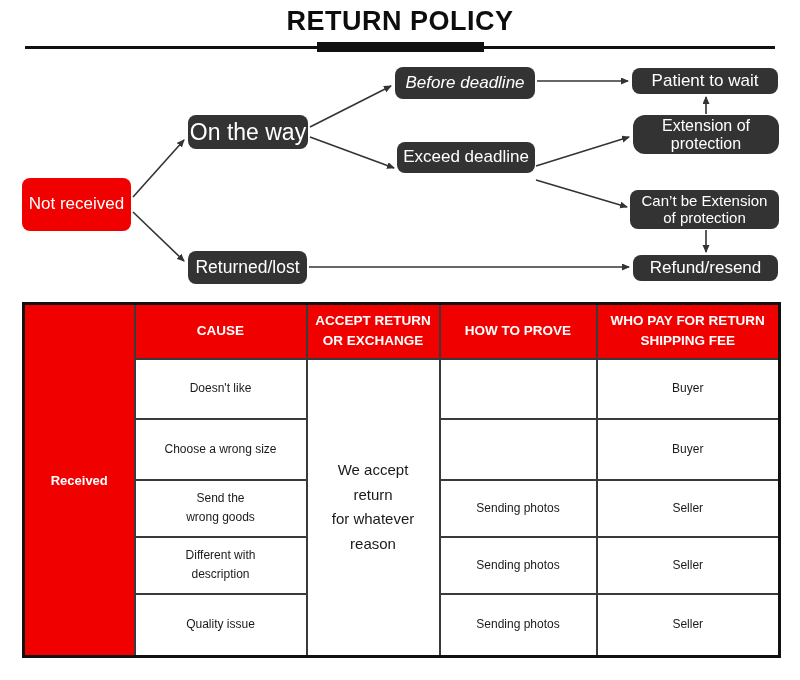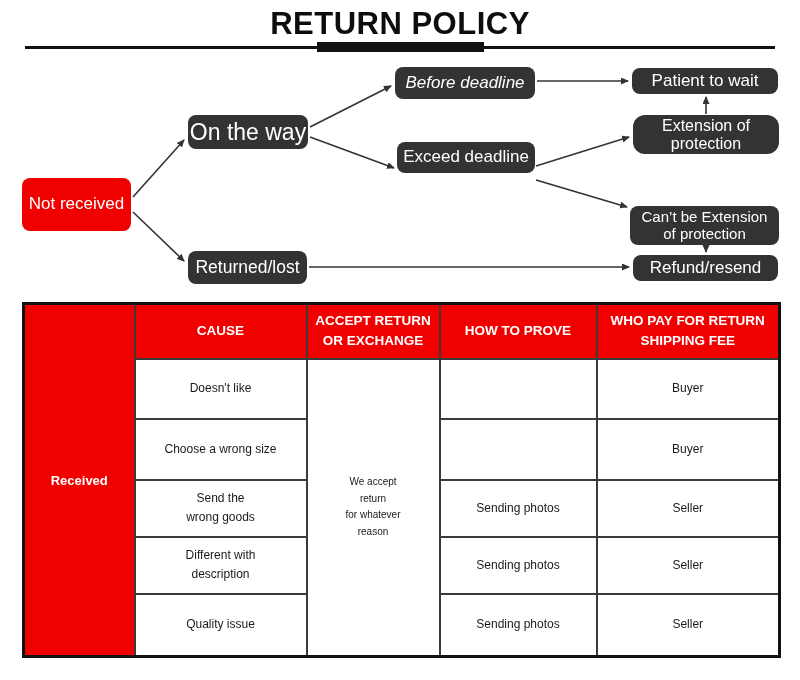--- a/index.html
+++ b/index.html
@@ -3,21 +3,21 @@
 <meta charset="utf-8">
 <style>
   html,body{margin:0;padding:0;background:#ffffff;}
   .canvas{
     position:relative;width:800px;height:680px;background:#ffffff;overflow:hidden;
     font-family:"Liberation Sans","DejaVu Sans",sans-serif;
   }
   
   .title{
     position:absolute;left:0;top:6px;width:800px;text-align:center;
-    font-size:31px;font-weight:bold;color:#0d0d0d;letter-spacing:.5px;
+    font-size:27px;font-weight:bold;color:#0d0d0d;letter-spacing:.5px;
   }
   .rule-thin{position:absolute;left:25px;top:46px;width:750px;height:3px;background:#111;}
   .rule-thick{position:absolute;left:317px;top:42px;width:167px;height:10px;background:#111;}
   
   .node{
     position:absolute;display:flex;align-items:center;justify-content:center;
     background:#333333;color:#ffffff;border-radius:8px;text-align:center;
     white-space:pre-line;line-height:1.08;font-size:17px;
   }
   .node.red{background:#f10000;}
@@ -30,21 +30,21 @@
   table.policy td,table.policy th{
     border:2px solid #3a3a3a;text-align:center;vertical-align:middle;
     white-space:pre-line;padding:0 4px;overflow:hidden;
   }
   table.policy{border:3px solid #111;}
   th.hdr{background:#f10000;color:#ffffff;font-size:13.5px;font-weight:bold;line-height:1.5;}
   td.received{
     background:#f10000;color:#ffffff;font-size:13px;font-weight:bold;
   }
   td.cell{font-size:12px;line-height:1.55;background:#ffffff;}
-  td.accept{font-size:10px;line-height:1.65;background:#ffffff;}
+  td.accept{font-size:15px;line-height:1.65;background:#ffffff;}
 </style>
 </head>
 <body>
 
 <div class="canvas">
 
   <div class="title">RETURN POLICY</div>
   <div class="rule-thin"></div>
   <div class="rule-thick"></div>
 
@@ -69,21 +69,21 @@
   </svg>
 
   <div class="node red" style="left:22px;top:178px;width:109px;height:53px;">Not received</div>
   <div class="node" style="left:188px;top:115px;width:120px;height:34px;font-size:23px;">On the way</div>
   <div class="node" style="left:188px;top:251px;width:119px;height:33px;font-size:17.5px;">Returned/lost</div>
   <div class="node" style="left:395px;top:67px;width:140px;height:32px;font-style:italic;">Before deadline</div>
   <div class="node" style="left:397px;top:142px;width:138px;height:31px;">Exceed deadline</div>
   <div class="node" style="left:632px;top:68px;width:146px;height:26px;">Patient to wait</div>
   <div class="node" style="left:633px;top:115px;width:146px;height:39px;font-size:16px;border-radius:12px;">Extension of
 protection</div>
-  <div class="node" style="left:630px;top:190px;width:149px;height:39px;font-size:15px;margin-top:16px;">Can’t be Extension
+  <div class="node" style="left:630px;top:190px;width:149px;height:39px;font-size:15px;">Can’t be Extension
 of protection</div>
   <div class="node" style="left:633px;top:255px;width:145px;height:26px;">Refund/resend</div>
 
   <table class="policy">
     <colgroup>
       <col style="width:111px">
         <col style="width:172px">
         <col style="width:133px">
       <col style="width:157px">
         <col style="width:183px">

